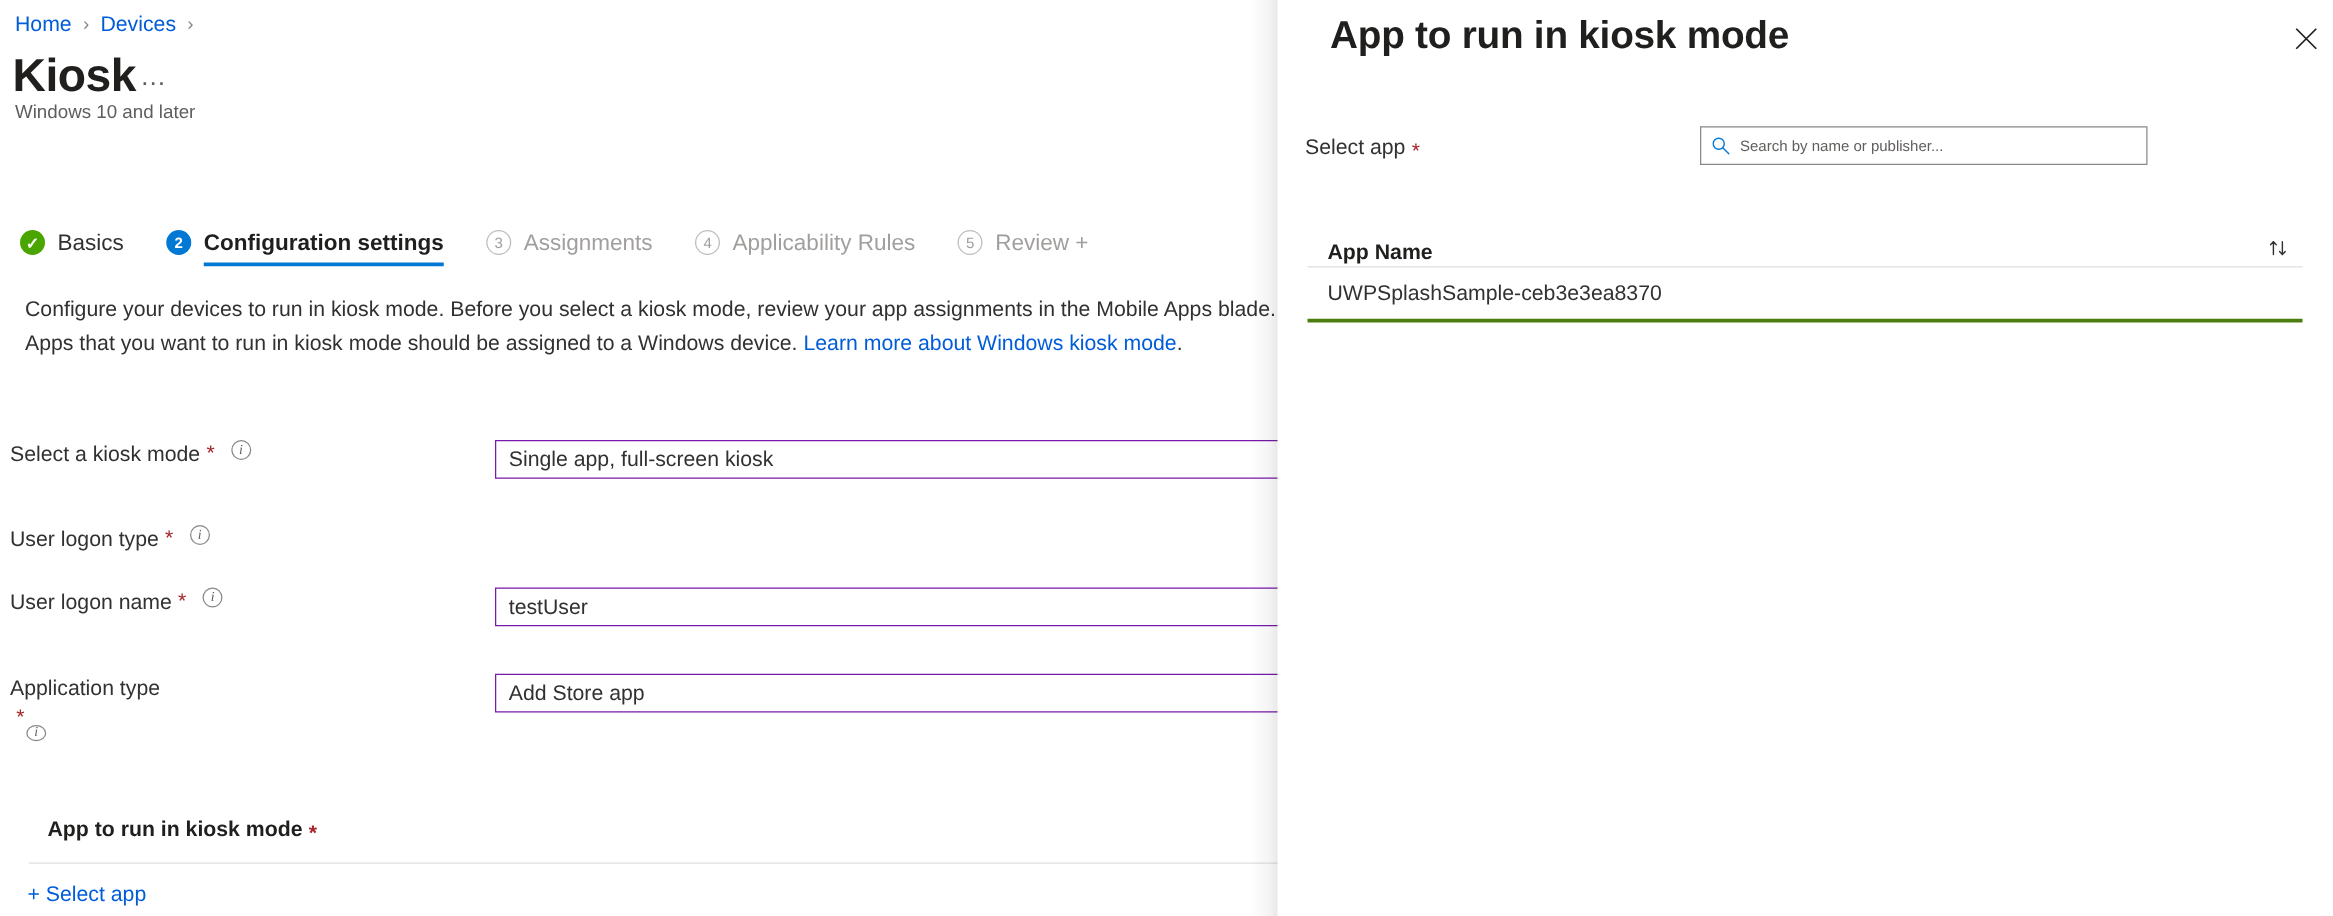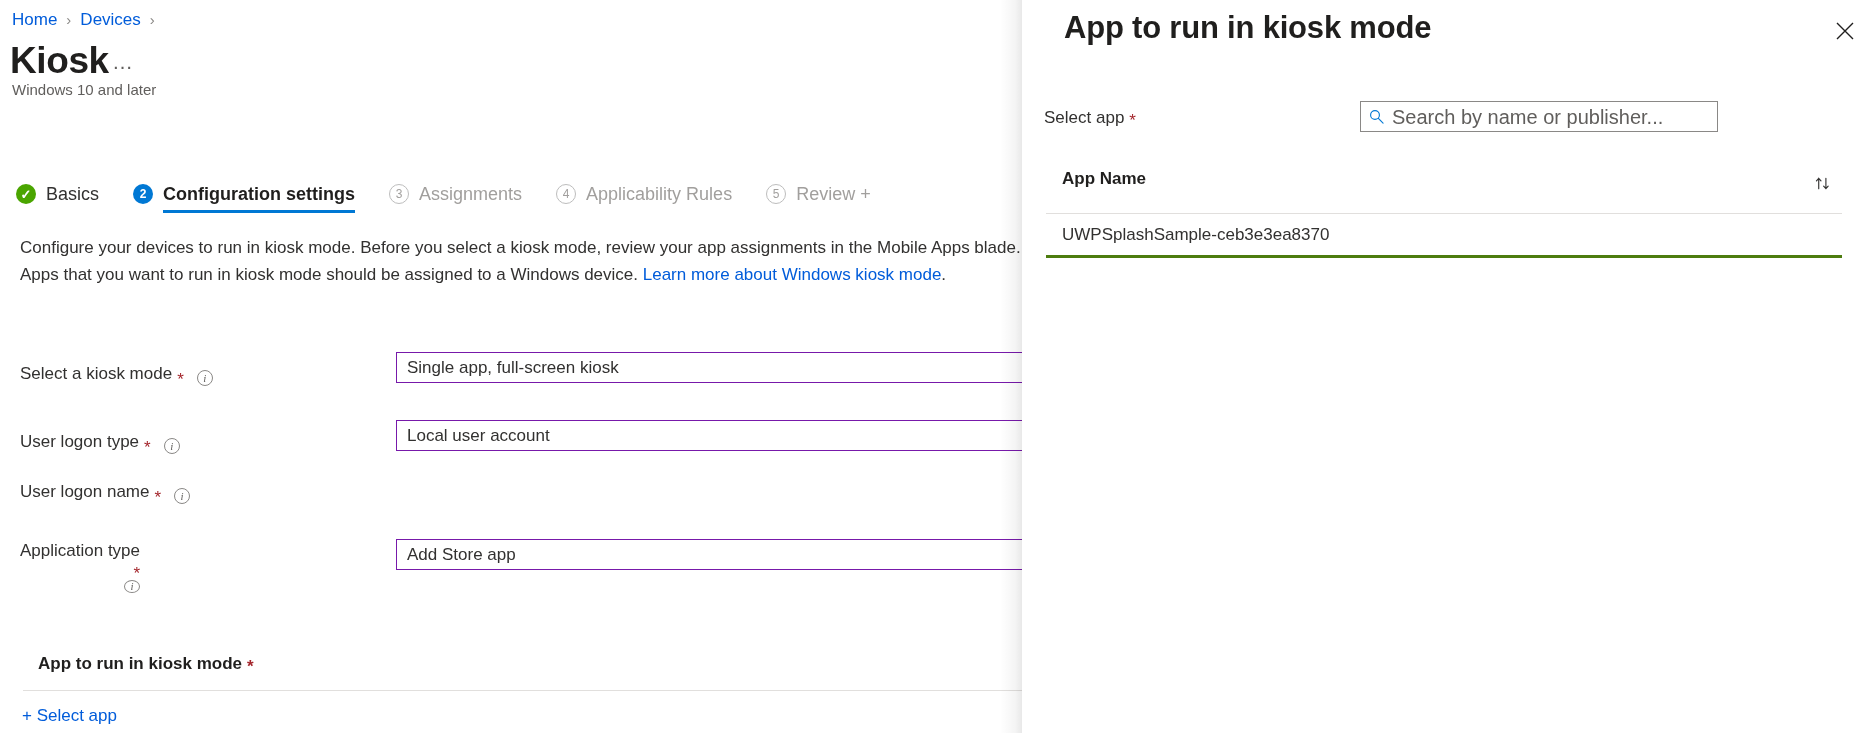--- a/index.html
+++ b/index.html
@@ -137,23 +137,23 @@
     font-size: 17px;
     line-height: 27px;
     color: #323130;
   }
   #description a {
     color: #015cda;
     text-decoration: none;
   }
   .form-label {
     position: absolute;
-    left: 20px;
-    display: flex;
-    align-items: flex-end;
+    left: 8px;
+    display: flex;
+    align-items: flex-start;
     font-size: 17px;
     line-height: 24px;
     color: #323130;
     white-space: nowrap;
   }
   .req-star {
     color: #a4262c;
     margin-left: 5px;
     font-size: 17px;
     line-height: 17px;
@@ -283,37 +283,37 @@
     margin-right: 8px;
     display: flex;
     align-items: center;
     color: #0078d4;
   }
   #panel-search-input {
     border: none;
     outline: none;
     flex: 1 1 auto;
     font-family: "Liberation Sans", sans-serif;
-    font-size: 20px;
+    font-size: 12px;
     color: #a16207;
     background: transparent;
     padding: 0;
     line-height: 22px;
   }
   #panel-search-input::placeholder { color: #605e5c; }
 
   
   #panel-table {
     position: absolute;
     left: 24px; top: 168px;
     width: 796px;
   }
   #panel-table .thead {
     display: flex;
-    align-items: flex-start;
+    align-items: flex-end;
     justify-content: space-between;
     height: 46px;
     border-bottom: 1px solid #e1dfdd;
     padding: 0 0 0 16px;
     box-sizing: border-box;
   }
   #panel-table .th {
     font-size: 17px;
     font-weight: 600;
     color: #201f1e;
@@ -394,28 +394,28 @@
   </div>
   <div class="form-control" style="top:352px;">
     <span>Single app, full-screen kiosk</span>
   </div>
 
   <div class="form-label" style="top:420px;height:34px;">
     <span>User logon type</span>
     <span class="req-star">*</span>
     <span class="info-icon">i</span>
   </div>
-  <div class="form-control" style="top:420px;">
-    <span>Local user account</span>
-  </div>
 
   <div class="form-label" style="top:470px;height:34px;">
     <span>User logon name</span>
     <span class="req-star">*</span>
     <span class="info-icon">i</span>
+  </div>
+  <div class="form-control" style="top:470px;">
+    <span>testUser</span>
   </div>
 
   <div class="form-label" style="top:539px;height:34px;flex-direction:column;">
     <span>Application type</span>
     <span class="req-star">*</span>
     <span class="info-icon">i</span>
   </div>
   <div class="form-control" style="top:539px;">
     <span>Add Store app</span>
   </div>

